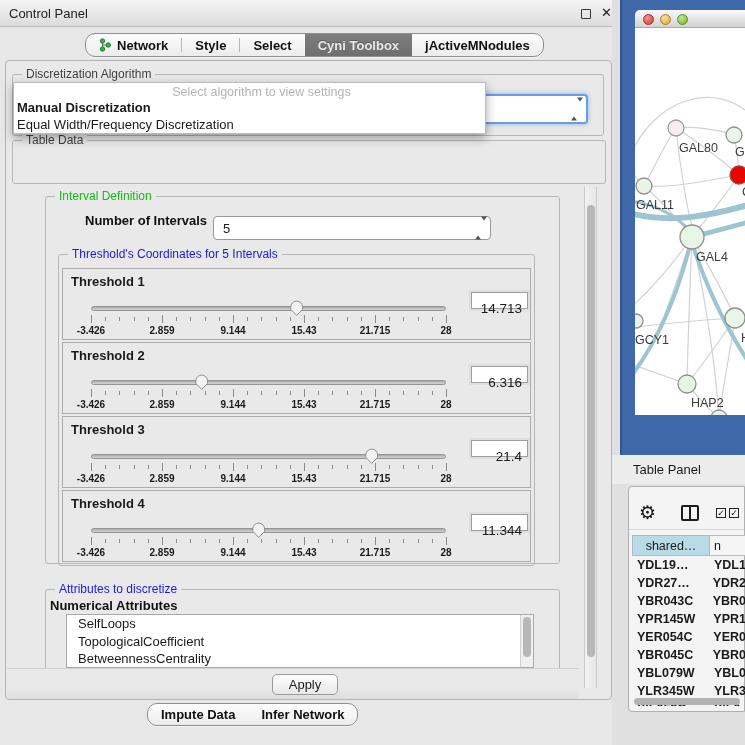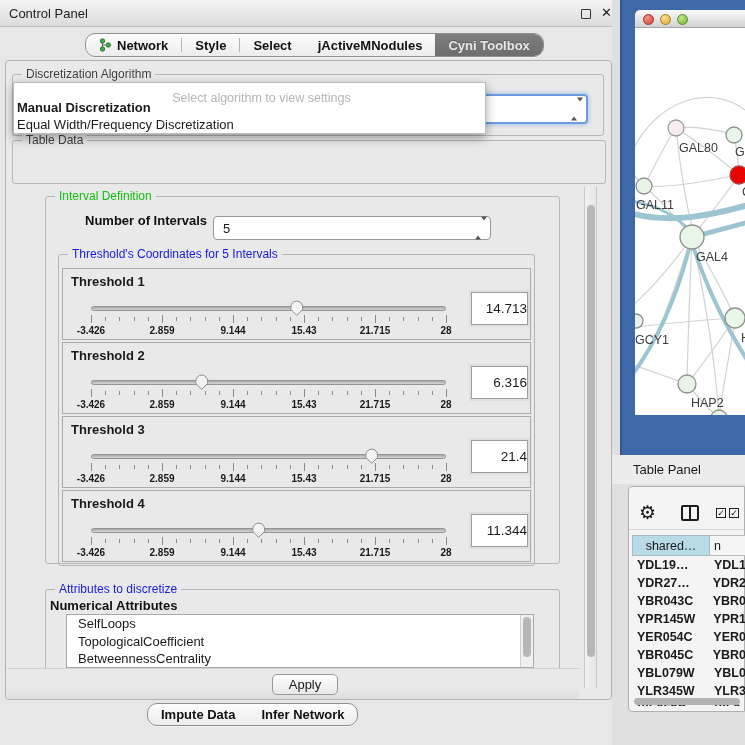--- a/index.html
+++ b/index.html
@@ -36,44 +36,44 @@
 
   .combo { position:absolute; background:#fff; border:1px solid #979797; border-radius:4px; font-size:13px; }
   .combo .cval { position:absolute; left:9px; top:50%; transform:translateY(-50%); white-space:nowrap; }
   .spin { position:absolute; right:8px; top:50%; transform:translateY(-50%); width:7px; }
   .spin .up { width:0; height:0; border-left:3.5px solid transparent; border-right:3.5px solid transparent; border-bottom:4.5px solid #555; margin-bottom:2px; }
   .spin .dn { width:0; height:0; border-left:3.5px solid transparent; border-right:3.5px solid transparent; border-top:4.5px solid #555; }
   .combo.focused { border:2px solid #6b9ce0; box-shadow:0 0 5px #8fb4e6; }
 
   .popup { position:absolute; left:13px; top:82px; width:473px; height:52px; background:#fff;
     border:1px solid #bcbcbc; box-shadow:0 4px 10px rgba(0,0,0,.35); z-index:50; overflow:hidden; }
-  .popup .prompt { text-align:center; font-size:12.5px; color:#b4b4b4; padding-top:8px; height:17px;margin-left:24px; }
+  .popup .prompt { text-align:center; font-size:12.5px; color:#b4b4b4; padding-top:2px; height:17px;margin-left:24px; }
   .popup .opt { font-size:13px; padding:0 3px; height:16.5px; line-height:16.5px; white-space:nowrap; }
   .popup .opt.sel { font-weight:bold; }
 
   .vscroll { position:absolute; background:linear-gradient(90deg,#f2f2f2,#e6e6e6); border-left:1px solid #c9c9c9; border-right:1px solid #c9c9c9; }
   .vthumb { position:absolute; left:2px; width:8px; border-radius:5px; background:#b7b7b7; }
 
   .blabel { position:absolute; font-size:13px; font-weight:bold; color:#111; white-space:nowrap; }
 
   
   .tcard { position:relative; width:469px; height:72px; border:1px solid #ababab; margin-bottom:2px; background:#e9e9e9; }
   .tlabel { position:absolute; left:8px; top:5px; font-size:13px; font-weight:bold; }
   .slider { position:absolute; left:28px; top:30px; width:355px; height:38px; }
   .track { position:absolute; left:0; top:7px; width:355px; height:5px; border-radius:3px;
     background:linear-gradient(#a9a9a9,#d6d6d6); border:1px solid #949494; }
   .thumb { position:absolute; top:0; }
   .ticks { position:absolute; left:0; top:16px; width:100%; height:8px; }
   .tick { position:absolute; top:2px; width:1px; height:4px; background:#8a8a8a; }
   .tick.maj { top:0; height:8px; }
   .tklbs { position:absolute; left:0; top:26px; width:100%; height:12px; }
   .tklb { position:absolute; transform:translateX(-50%); font-size:10px; font-weight:bold; color:#1a1a1a; white-space:nowrap; }
-  .vbox { position:absolute; left:408px; top:23px; width:57px; height:33px; background:#fff;
+  .vbox { position:absolute; left:408px; top:23px; width:57px; height:17px; background:#fff;
     border:1px solid #9e9e9e; box-shadow:0 0 0 2px #dfdfdf; font-size:13.5px; line-height:31px;
-    text-align:right; }
+    text-align:right; padding-right:5px; }
 
   .listbox { position:absolute; left:66px; top:614px; width:468px; height:54px; background:#fff; border:1px solid #a9a9a9; overflow:hidden; }
   .listbox .item { font-size:13px; padding-left:11px; height:17.5px; line-height:17.5px; white-space:nowrap; }
   .list-sb { position:absolute; right:0; top:0; width:13px; height:100%; background:#f0f0f0; border-left:1px solid #d0d0d0; }
   .list-sb .vthumb { top:2px; height:40px; }
 
   .apply-bar { position:absolute; left:7px; top:668px; width:572px; height:31px;
     background:linear-gradient(#e9e9e9 60%,#dedede); border-top:1px solid #d2d2d2; }
   .apply-btn { position:absolute; left:265px; top:5px; width:66px; height:21px;
     background:linear-gradient(#ffffff,#e8e8e8); border:1px solid #9a9a9a; border-radius:5px;
@@ -132,25 +132,25 @@
         <span>Network</span>
       </div>
       <span class="vsep"></span>
       <div class="tabseg">
         <span>Style</span>
       </div>
       <span class="vsep"></span>
       <div class="tabseg">
         <span>Select</span>
       </div>
+      <div class="tabseg selected">
+        <span>Cyni Toolbox</span>
+      </div>
       <div class="tabseg">
         <span>jActiveMNodules</span>
-      </div>
-      <div class="tabseg selected">
-        <span>Cyni Toolbox</span>
       </div>
     </div>
 
   <div class="cp-main"></div>
 
   <div class="fieldset" style="left:12px; top:74px; width:592px; height:62px;">
     <span class="legend dark">Discretization Algorithm</span>
   </div>
   <div class="combo focused" style="left:22px; top:94px; width:566px; height:30px;">
     <span class="spin"><span class="up"></span><span class="dn"></span></span>

